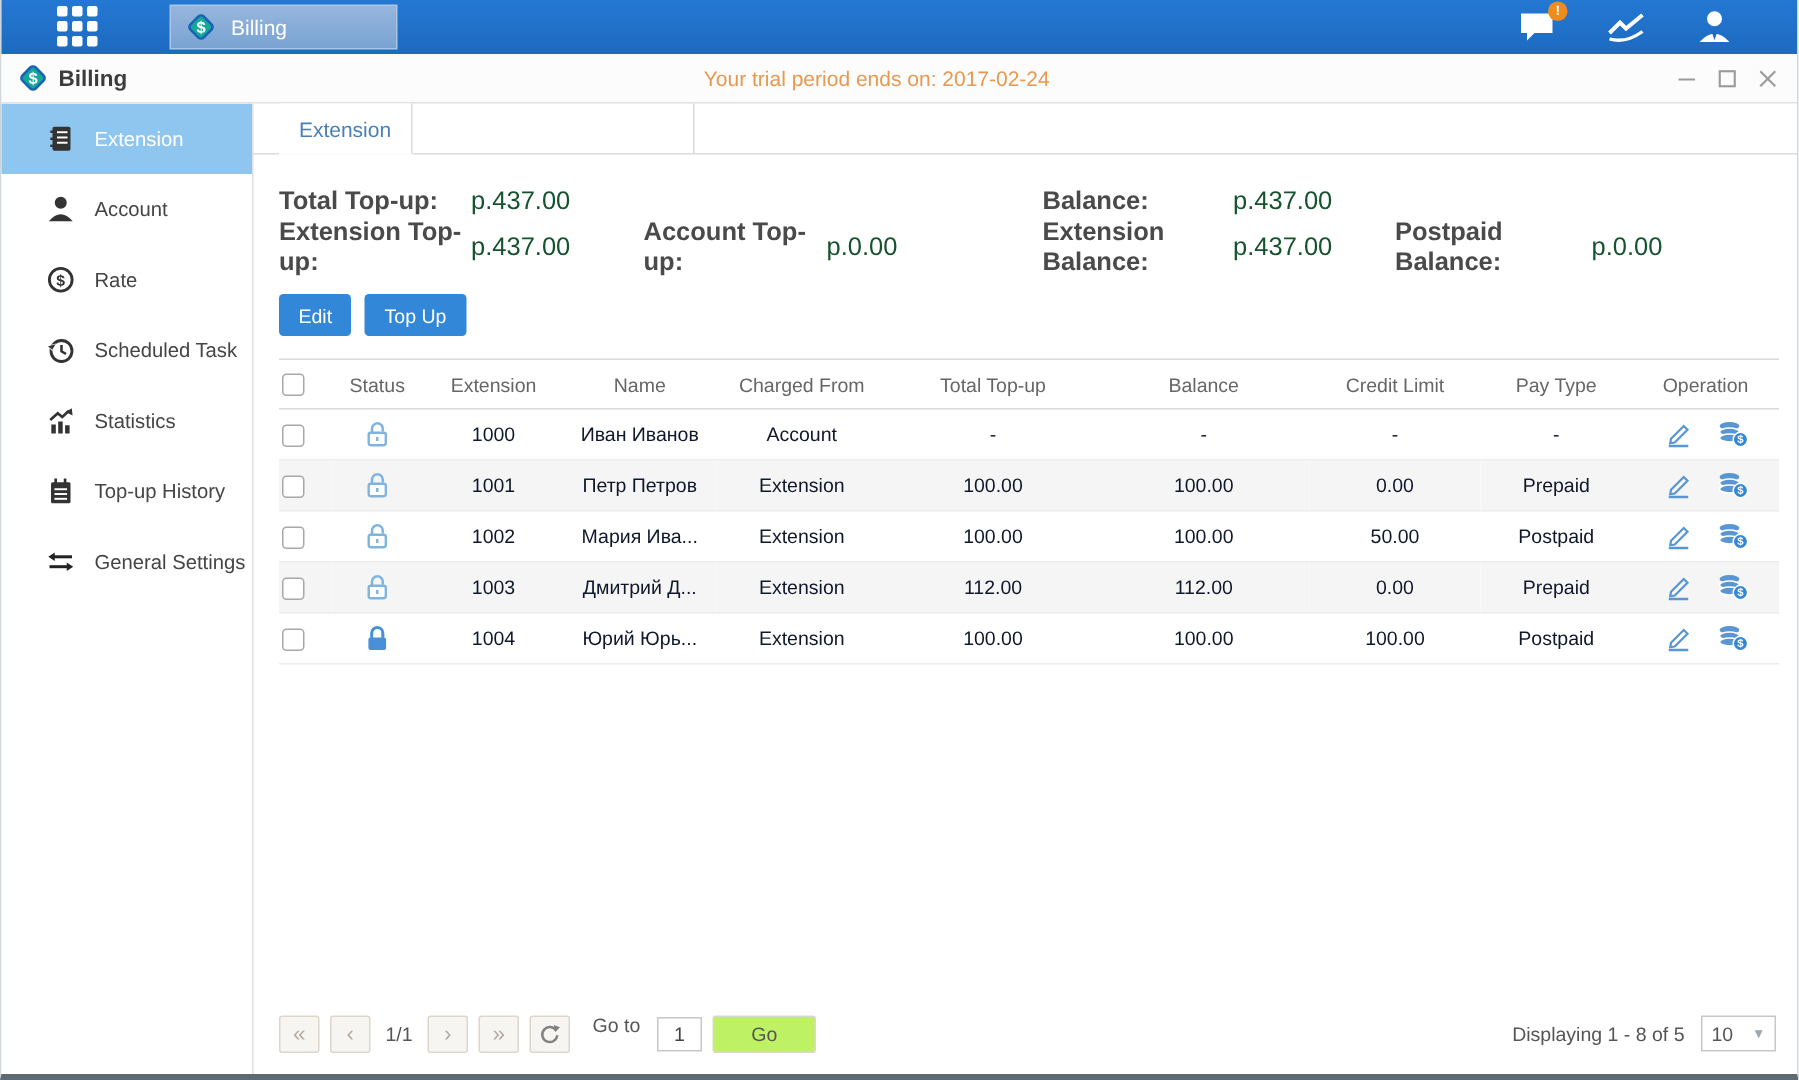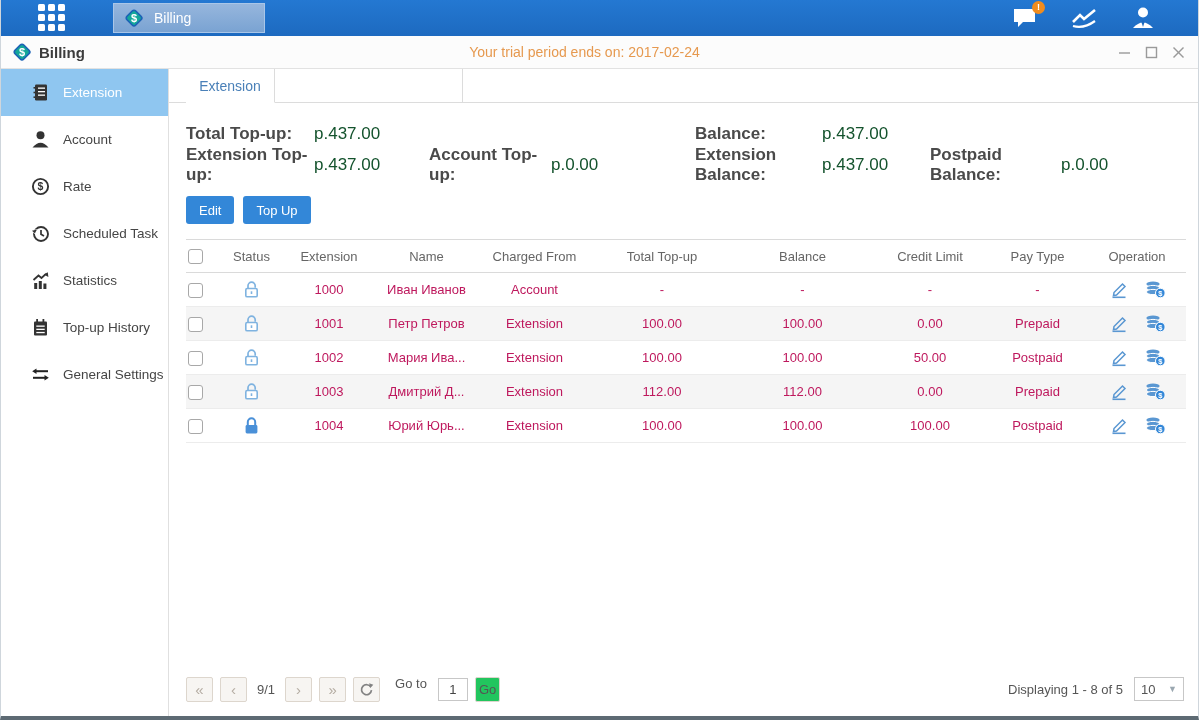--- a/index.html
+++ b/index.html
@@ -87,21 +87,21 @@
     height: 28px; padding: 0 13px; font-size: 13px; cursor: pointer;
     font-family: "Liberation Sans", sans-serif;
   }
 
   .tablewrap { margin: 15px 14px 0 17px; flex: 1; min-height: 0; }
   table { width: 1000px; border-collapse: collapse; table-layout: fixed; }
   th {
     font-weight: normal; color: #666; font-size: 13px; height: 33px;
     border-top: 1px solid #dadada; border-bottom: 1px solid #dadada; text-align: center;
   }
-  td { height: 34px; font-size: 13px; color: #be185d; text-align: center; border-bottom: 1px solid #ececec; }
+  td { height: 34px; font-size: 13px; color: #0f172a; text-align: center; border-bottom: 1px solid #ececec; }
   tbody tr:nth-child(even) { background: #f5f5f5; }
   .cb-cell { text-align: left; padding-left: 2px; }
   .checkbox {
     width: 15px; height: 15px; border: 1px solid #a8a8a8; border-radius: 3px;
     background: #fff; display: inline-block; cursor: pointer; vertical-align: middle;
   }
   .lock-ico { display: inline-block; width: 17px; height: 19px; vertical-align: middle; }
   .op-cell span { display: inline-block; width: 20px; height: 19px; margin: 0 8px; cursor: pointer; vertical-align: middle; }
 
   
@@ -112,21 +112,21 @@
     color: #b4aca2; font-size: 15px; display: flex; align-items: center; justify-content: center; cursor: pointer;
     line-height: 1;
   }
   .page-ind { font-size: 13px; color: #555; margin: 0 3px; }
   .goto-lbl { font-size: 13px; color: #555; margin: 0 4px 12px 8px; }
   .goto-input {
     width: 30px; height: 23px; border: 1px solid #c7c7c7; font-size: 13px; color: #444;
     text-align: center; font-family: "Liberation Sans", sans-serif;
   }
   .go-btn {
-    height: 25px; padding: 0 3px; border: 1px solid #ddd6cd; background: #22c55e; border-radius: 2px;
+    height: 25px; padding: 0 25px; border: 1px solid #ddd6cd; background: #bef264; border-radius: 2px;
     font-size: 13px; color: #555; cursor: pointer; font-family: "Liberation Sans", sans-serif;
   }
   .foot-right { display: flex; align-items: center; gap: 11px; }
   .displaying { font-size: 13px; color: #555; }
   .pagesize {
     width: 50px; height: 24px; border: 1px solid #c7c7c7; background: #fff;
     display: flex; align-items: center; justify-content: space-between; padding: 0 6px;
     font-size: 13px; color: #555; cursor: pointer;
   }
   .pagesize .arr { font-size: 9px; color: #9aa7b0; }
@@ -470,21 +470,21 @@
                     </svg></span></td>
               </tr>
             </tbody>
         </table>
       </div>
 
       <div class="footer">
         <div class="pager">
           <div class="pbtn">«</div>
           <div class="pbtn">‹</div>
-          <span class="page-ind">9/1</span>
+          <span class="page-ind">1/1</span>
           <div class="pbtn">›</div>
           <div class="pbtn">»</div>
           <div class="pbtn">
             <svg width="15" height="15" viewBox="0 0 18 18">
               <path d="M14.2 6.2 A6 6 0 1 0 15 9.8" fill="none" stroke="#828282" stroke-width="2"></path>
               <polygon points="12.2,1.6 17.2,3.4 13.4,7.2" fill="#828282"></polygon>
             </svg>
           </div>
           <span class="goto-lbl">Go to</span>
           <input class="goto-input" value="1" style="">

